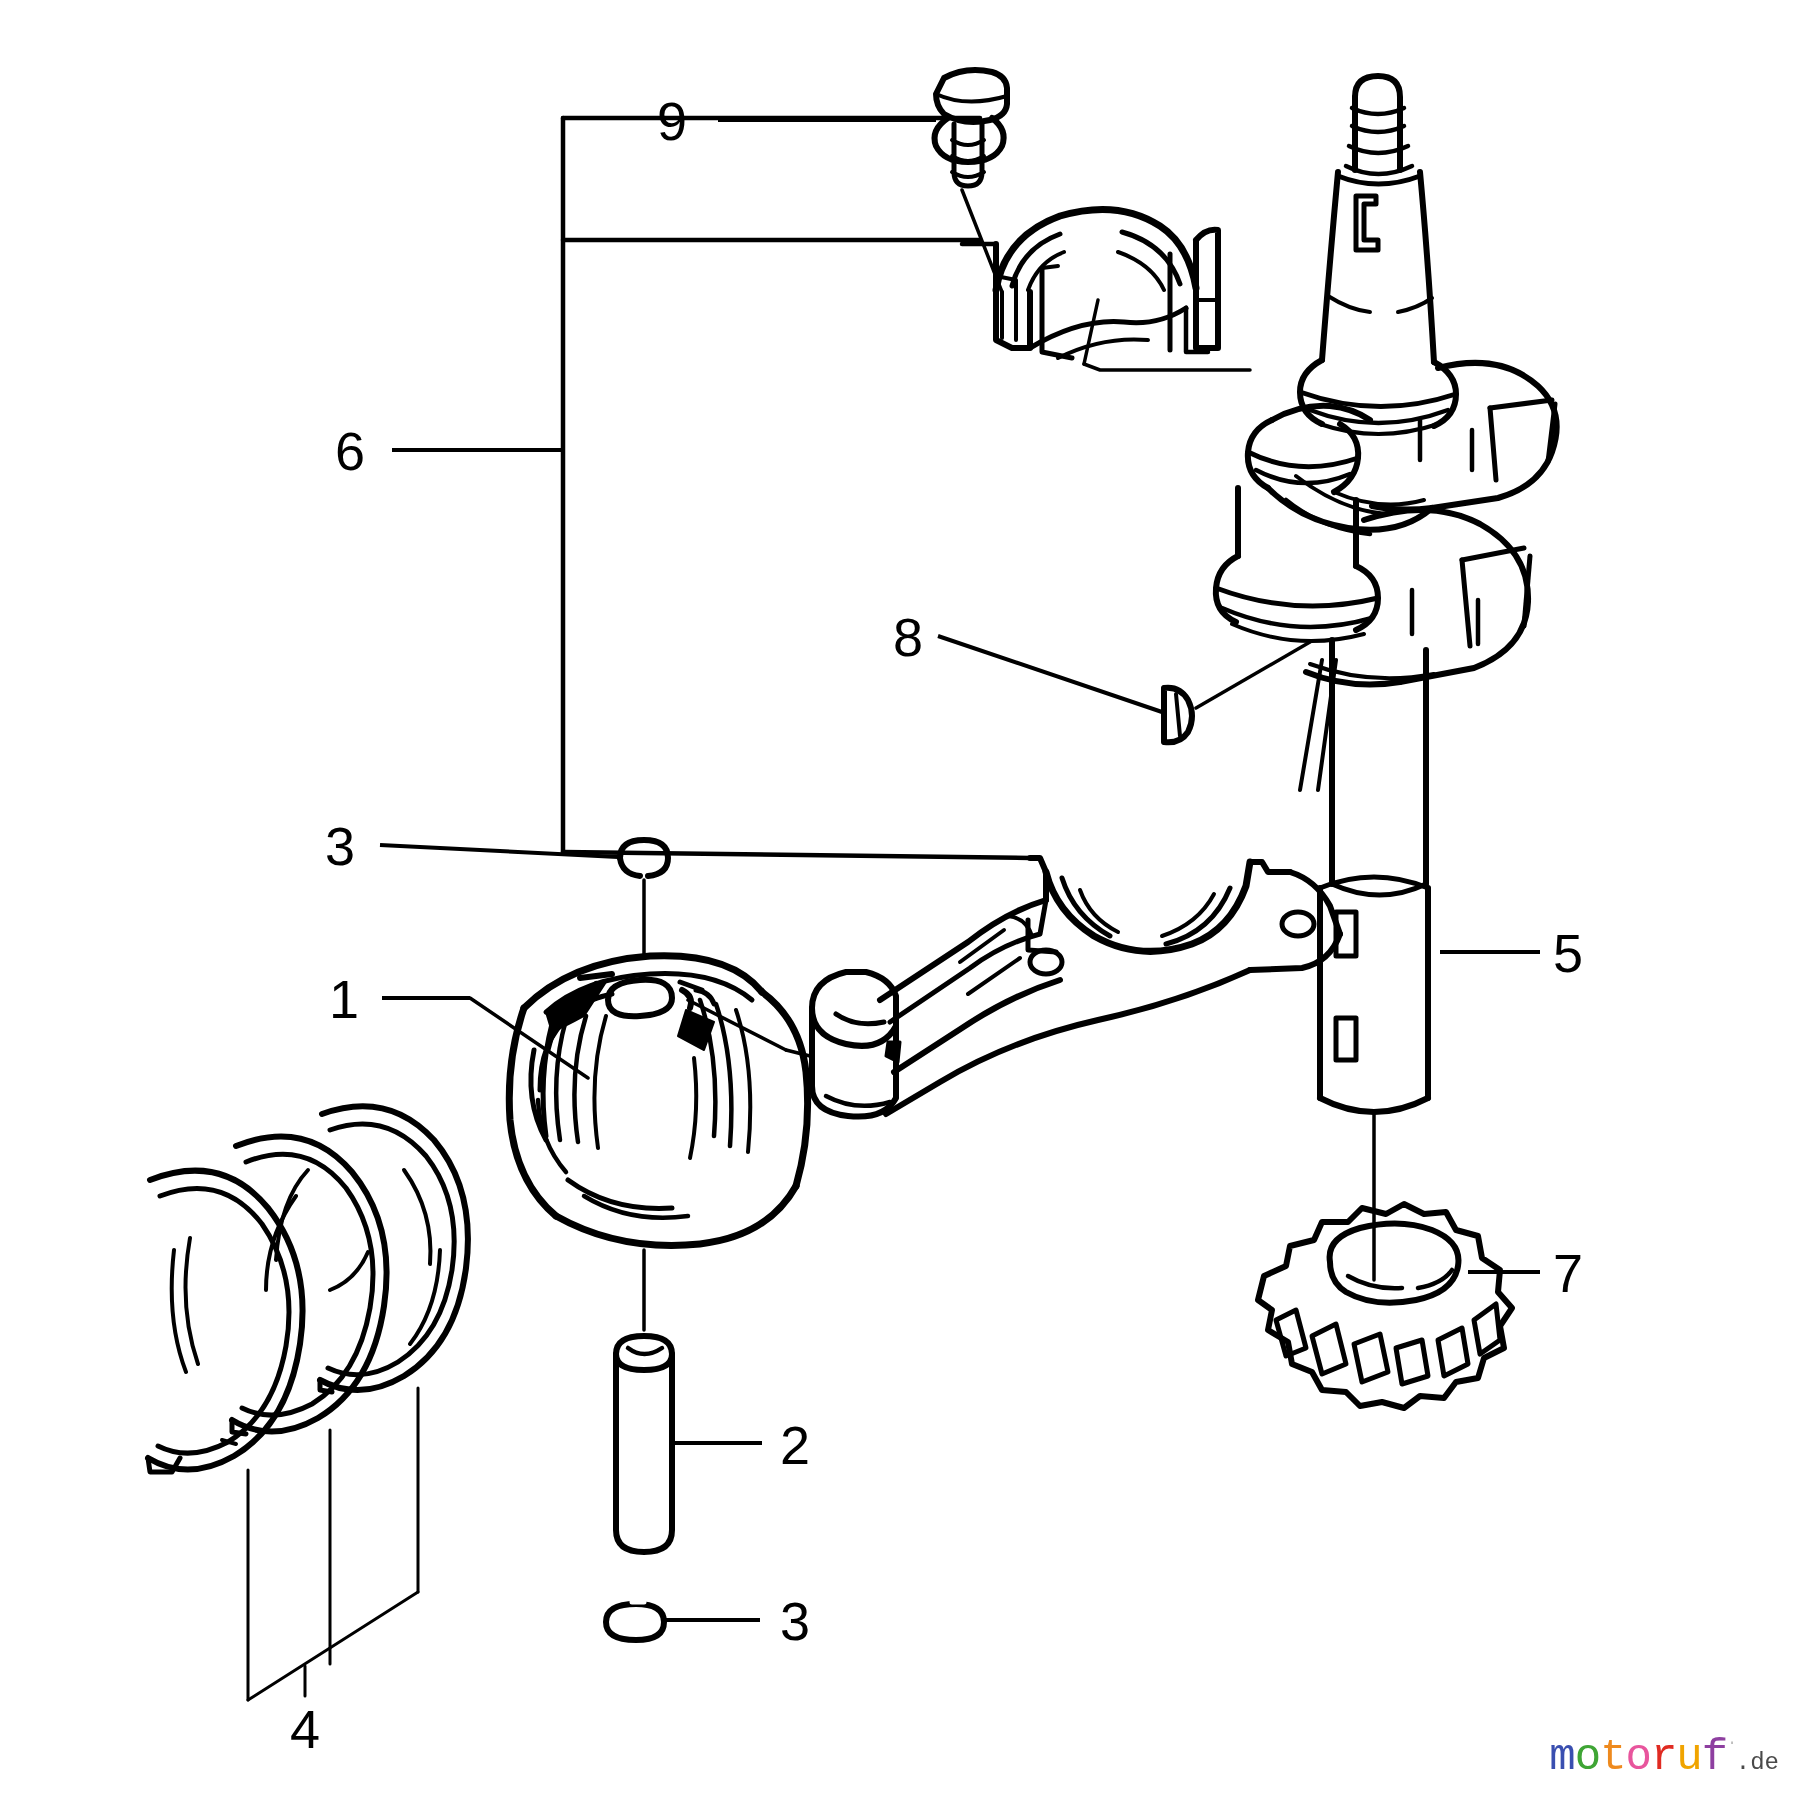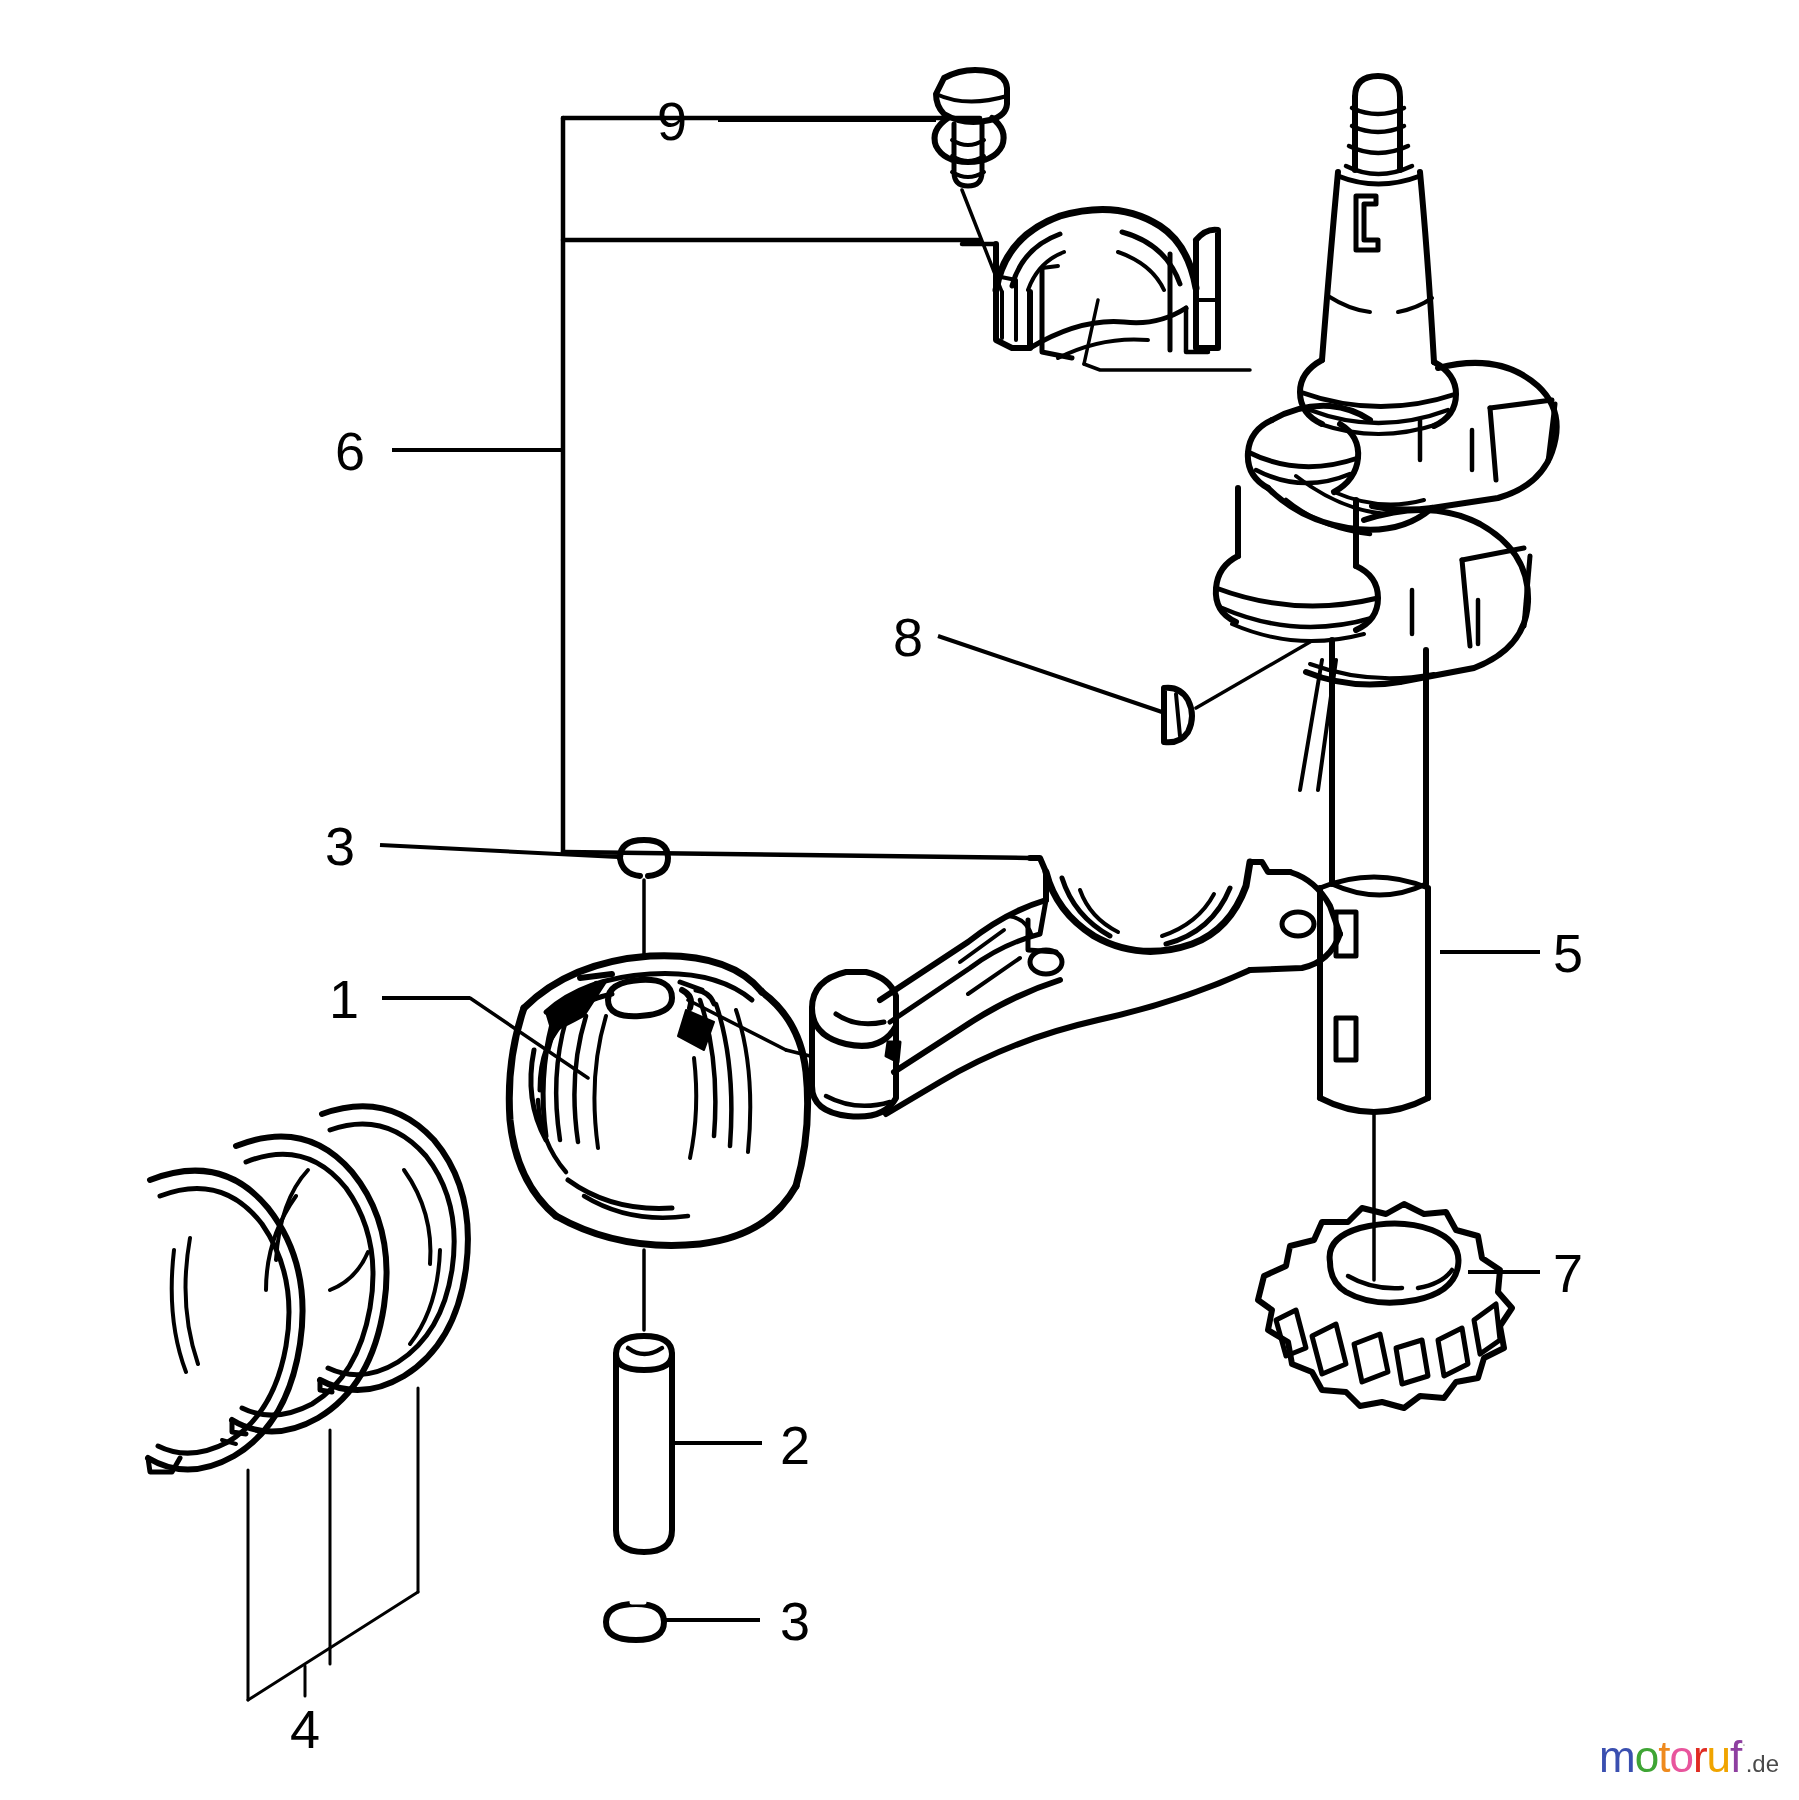--- a/index.html
+++ b/index.html
@@ -2,21 +2,21 @@
 <html><head>
 <meta charset="utf-8">
 <style>
   html,body{margin:0;padding:0;background:#ffffff;}
   body{width:1799px;height:1800px;position:relative;overflow:hidden;
        font-family:"Liberation Sans", sans-serif;}
   #diagram-root{position:absolute;inset:0;}
   svg#parts-svg{position:absolute;left:0;top:0;width:1799px;height:1800px;display:block;}
   .lbl{font-family:"Liberation Sans", sans-serif;font-size:54px;font-weight:400;fill:#000;}
   #watermark{position:absolute;right:20px;bottom:18px;
-             font-family:Liberation Sans, sans-serif;font-size:44px;letter-spacing:-1px;
+             font-family:Liberation Mono, monospace;font-size:44px;letter-spacing:-1px;
              user-select:none;}
   #watermark .l{display:inline-block;}
   #watermark .de{font-size:24px;color:#4a4a4a;letter-spacing:0;}
   #watermark .dot{position:relative;top:-22px;font-size:16px;color:#bdbdbd;}
 </style>
 </head>
 <body>
 
 <div id="diagram-root">
 

